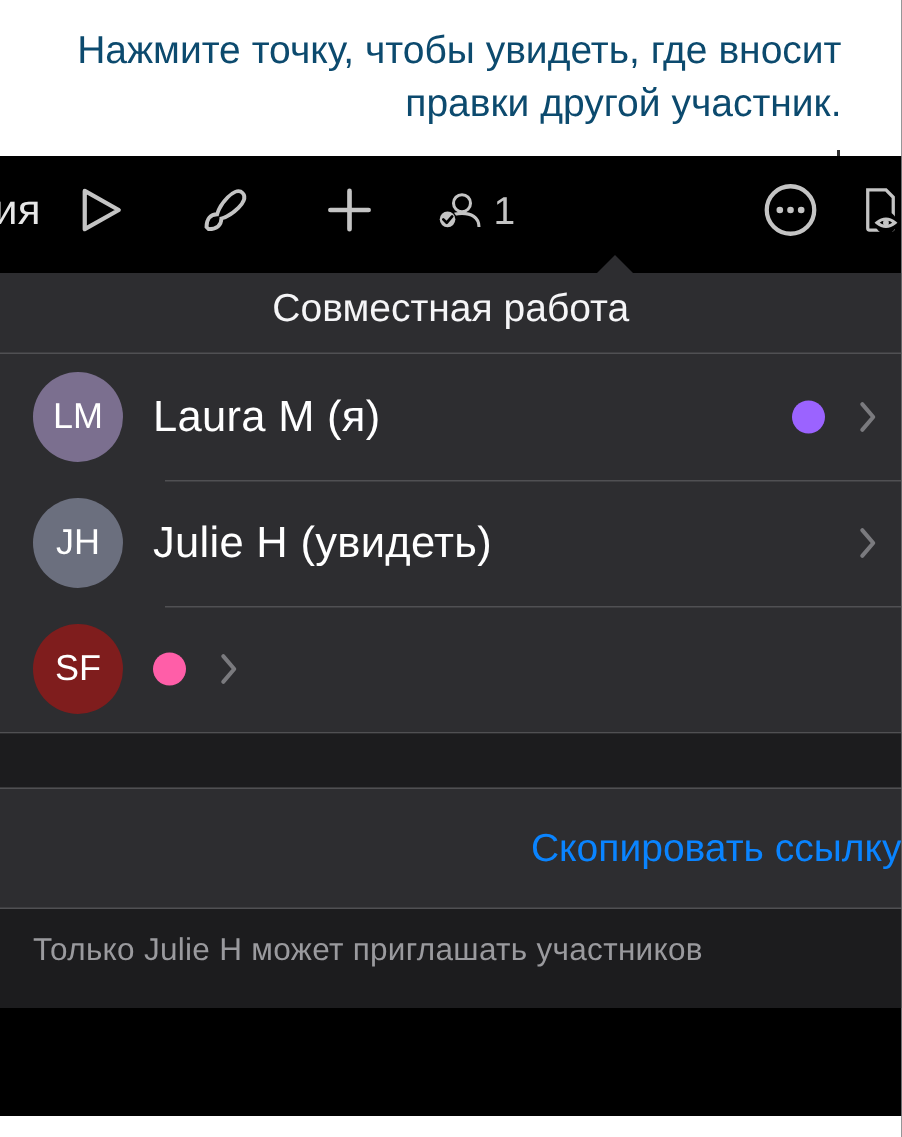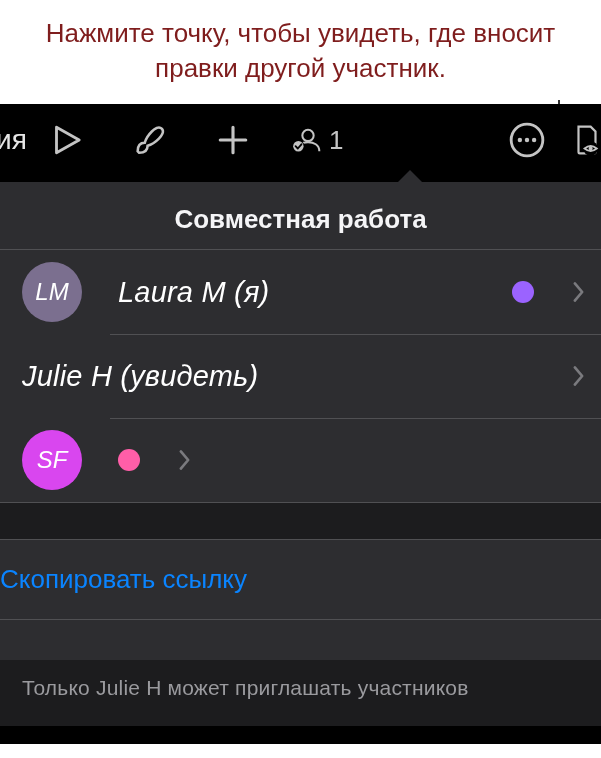--- a/index.html
+++ b/index.html
@@ -7,24 +7,24 @@
       width:601px; height:758px;
       background:#fff;
       font-family:-apple-system,BlinkMacSystemFont,"SF Pro Text","Helvetica Neue",Arial,sans-serif;
       -webkit-font-smoothing:antialiased;
       color:#000;
       overflow:hidden;
     }
 
     .annotation {
       padding:16px 40px 10px;
-      text-align:center;
+      text-align:right;
       font-size:26px;
       line-height:1.35;
-      color:#7f1d1d;
+      color:#0c4a6e;
     }
 
     .canvas {
       position:relative;
       margin-top:8px;
       width:601px; height:640px;
       background:#000;
       overflow:hidden;
     }
 
@@ -61,33 +61,32 @@
       border-bottom:14px solid #2d2d30;
     }
 
     .popover {
       position:absolute; top:78px; left:0; right:0;
       background:#2d2d30;
       color:#fff;
       border-radius:0;
     }
     .popover-title {
-      text-align:center; font-size:26px; font-weight:700;
-      padding:22px 0 14px;
+      text-align:center; font-size:26px; font-weight:400;
+      padding:8px 0 14px;
       color:#f5f5f7;
     }
     .sep-line { height:1px; background:#505053; }
 
     .row {
       display:flex; align-items:center;
       padding:11px 16px 11px 22px;
       min-height:84px;
       cursor:pointer;
-      gap:36px;
-      font-style:italic;
+      gap:20px;
     }
     .row-wrap { position:relative; }
     .row-top-border {
       position:absolute; left:110px; right:0; top:0; height:1px;
       background:#505053;
     }
 
     .avatar {
       width:60px; height:60px; border-radius:50%;
       display:flex; align-items:center; justify-content:center;
@@ -102,33 +101,32 @@
     }
     .chevron {
       color:#7a7a7e; flex:0 0 auto;
       display:flex; align-items:center;
     }
     .chevron svg{ width:13px; height:22px; }
 
     .spacer-dark { height:36px; background:#1c1c1e; }
     .copy-link {
       background:#2d2d30;
-      text-align:left;
+      text-align:right;
       font-size:26px;
       color:#0a84ff;
       padding:24px 0;
       cursor:pointer;
     }
     .footer-note {
       background:#1c1c1e;
       color:#9a9a9e;
       font-size:21px;
       padding:16px 22px 26px;
       letter-spacing:.2px;
-      margin-top:40px;
     }
 
     
     .leader {
       position:absolute;
       background:#303030;
     }
     .leader.v1 { right:41px; top:100px;  width:2px; height:72px; }
     .leader.d  {
       right:41px; top:171px; width:2px; height:36px;
@@ -215,32 +213,33 @@
             <div class="chevron">
               <svg viewBox="0 0 10 18">
                 <path d="M2 2 L8 9 L2 16" fill="none" stroke="currentColor" stroke-width="2.2" stroke-linecap="round" stroke-linejoin="round"></path>
               </svg>
             </div>
           </div>
         </div>
         <div class="row-wrap">
           <div class="row-top-border"></div>
           <div class="row">
+            <div class="avatar" style="background: rgb(107, 111, 126);">JH</div>
             <div class="name">Julie H (увидеть)</div>
             <div class="chevron">
               <svg viewBox="0 0 10 18">
                 <path d="M2 2 L8 9 L2 16" fill="none" stroke="currentColor" stroke-width="2.2" stroke-linecap="round" stroke-linejoin="round"></path>
               </svg>
             </div>
           </div>
         </div>
         <div class="row-wrap">
           <div class="row-top-border"></div>
           <div class="row">
-            <div class="avatar" style="background: #d946ef;">SF</div>
+            <div class="avatar" style="background: #7f1d1d;">SF</div>
             <div class="dot" style="background: rgb(255, 94, 168);"></div>
             <div class="chevron">
               <svg viewBox="0 0 10 18">
                 <path d="M2 2 L8 9 L2 16" fill="none" stroke="currentColor" stroke-width="2.2" stroke-linecap="round" stroke-linejoin="round"></path>
               </svg>
             </div>
           </div>
         </div>
       </div>
 

